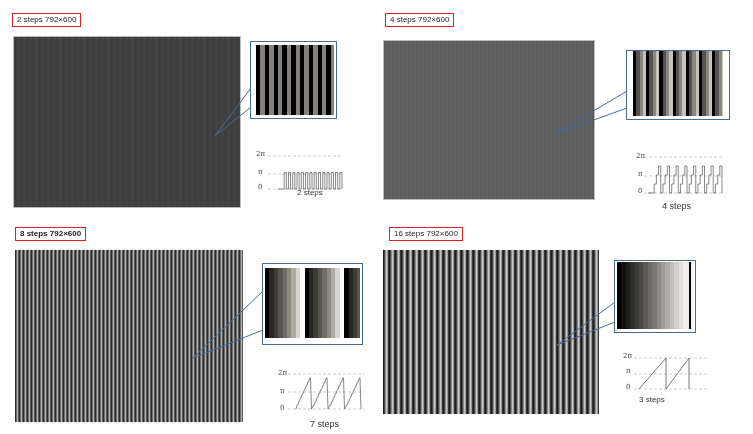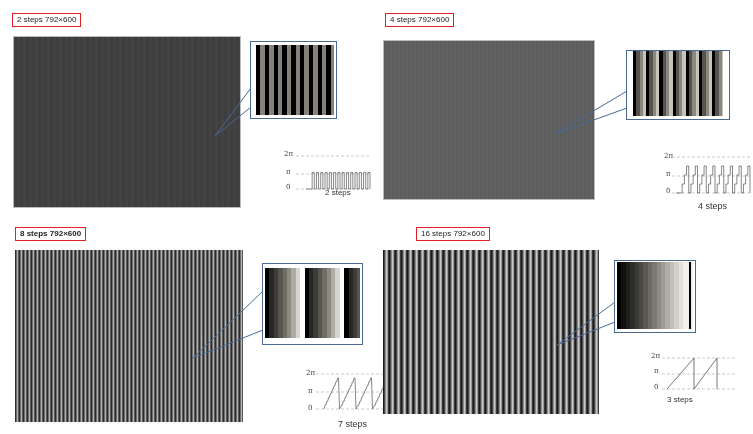--- a/index.html
+++ b/index.html
@@ -6,21 +6,21 @@
   body { width:753px; height:434px; position:relative; overflow:hidden; font-family:"Liberation Sans", sans-serif; }
   .panel { position:absolute; }
   .label {
     position:absolute; border:1.5px solid #e0202a; background:#fff;
     font-size:8px; color:#222; padding:1px 4px; line-height:10px; white-space:nowrap;
   }
   .img { position:absolute; }
   .inset { position:absolute; border:1.5px solid #4a6a96; background:#fff; box-sizing:border-box; }
   .inset-inner { position:absolute; }
   svg.callout { position:absolute; left:0; top:0; overflow:visible; pointer-events:none; }
-  .graph { position:absolute;margin-left:28px; }
+  .graph { position:absolute; }
   .graph svg { overflow:visible; }
   .caption { position:absolute; font-size:8px; color:#333; white-space:nowrap; }
   .axis-lbl { position:absolute; font-size:7px; color:#444; font-family:"DejaVu Serif", serif; }
 </style>
 </head>
 <body>
 
 <div class="panel">
   <div class="label" style="left:12px; top:13px;">2 steps 792×600</div>
   <div class="img" id="img0" style="left: 13px; top: 36px; width: 228px; height: 172px; background: repeating-linear-gradient(90deg, rgb(62, 62, 62) 0px, rgb(62, 62, 62) 3px, rgb(67, 67, 67) 3px, rgb(67, 67, 67) 6px); border: 1px solid rgb(187, 187, 187); box-sizing: border-box;"></div>
@@ -56,21 +56,21 @@
   <div class="graph" style="left:630px; top:150px; width:95px; height:65px;">
     <span class="axis-lbl" style="left:6px; top:2px;">2π</span>
     <span class="axis-lbl" style="left:8px; top:20px;">π</span>
     <span class="axis-lbl" style="left:8px; top:37px;">0</span>
     <svg width="95" height="65" id="graph1" style="position:absolute;left:0;top:0;">
         <line x1="14" y1="7" x2="92" y2="7" stroke="#aaa" stroke-width="0.6" stroke-dasharray="3,2"></line>
         <line x1="14" y1="26" x2="92" y2="26" stroke="#aaa" stroke-width="0.6" stroke-dasharray="3,2"></line>
         <line x1="14" y1="43" x2="92" y2="43" stroke="#aaa" stroke-width="0.6" stroke-dasharray="3,2"></line>
         <path d="M18,43 L22,43 L24.1875,43 L24.1875,34 L26.375,34 L26.375,25 L28.5625,25 L28.5625,16 L30.75,16 L30.75,43 L30.75,43 L32.9375,43 L32.9375,34 L35.125,34 L35.125,25 L37.3125,25 L37.3125,16 L39.5,16 L39.5,43 L39.5,43 L41.6875,43 L41.6875,34 L43.875,34 L43.875,25 L46.0625,25 L46.0625,16 L48.25,16 L48.25,43 L48.25,43 L50.4375,43 L50.4375,34 L52.625,34 L52.625,25 L54.8125,25 L54.8125,16 L57,16 L57,43 L57,43 L59.1875,43 L59.1875,34 L61.375,34 L61.375,25 L63.5625,25 L63.5625,16 L65.75,16 L65.75,43 L65.75,43 L67.9375,43 L67.9375,34 L70.125,34 L70.125,25 L72.3125,25 L72.3125,16 L74.5,16 L74.5,43 L74.5,43 L76.6875,43 L76.6875,34 L78.875,34 L78.875,25 L81.0625,25 L81.0625,16 L83.25,16 L83.25,43 L83.25,43 L85.4375,43 L85.4375,34 L87.625,34 L87.625,25 L89.8125,25 L89.8125,16 L92,16 L92,43" fill="none" stroke="#555" stroke-width="0.7"></path>
       </svg>
-    <span class="caption" style="left:40px; top:51px; font-size:9px;">4 steps</span>
+    <span class="caption" style="left:32px; top:51px; font-size:9px;">4 steps</span>
   </div>
 </div>
 
 <div class="panel">
   <div class="label" style="left:15px; top:227px;font-weight:bold;">8 steps 792×600</div>
   <div class="img" id="img2" style="left: 15px; top: 250px; width: 228px; height: 172px; background: repeating-linear-gradient(90deg, rgb(44, 44, 44) 0px, rgb(44, 44, 44) 1px, rgb(109, 109, 109) 1px, rgb(109, 109, 109) 2px, rgb(180, 180, 180) 2px, rgb(180, 180, 180) 3px, rgb(90, 90, 90) 3px, rgb(90, 90, 90) 4px);"></div>
   <svg class="callout" width="753" height="434">
     <polyline points="263,291 193,358 263,330" fill="none" stroke="#4a6a96" stroke-width="1"></polyline>
   </svg>
   <div class="inset" style="left:262px; top:263px; width:101px; height:82px;">
@@ -84,21 +84,21 @@
         <line x1="16" y1="6" x2="92" y2="6" stroke="#aaa" stroke-width="0.6" stroke-dasharray="3,2"></line>
         <line x1="16" y1="24" x2="92" y2="24" stroke="#aaa" stroke-width="0.6" stroke-dasharray="3,2"></line>
         <line x1="16" y1="41" x2="92" y2="41" stroke="#aaa" stroke-width="0.6" stroke-dasharray="3,2"></line>
         <path d="M24,41 L25,37.125 L25.8125,37.125 L26.8125,33.25 L27.625,33.25 L28.625,29.375 L29.4375,29.375 L30.4375,25.5 L31.25,25.5 L32.25,21.625 L33.0625,21.625 L34.0625,17.75 L34.875,17.75 L35.875,13.875 L36.6875,13.875 L37.6875,10 L38.5,10 L39.5,41 L41.5,37.125 L42.3125,37.125 L43.3125,33.25 L44.125,33.25 L45.125,29.375 L45.9375,29.375 L46.9375,25.5 L47.75,25.5 L48.75,21.625 L49.5625,21.625 L50.5625,17.75 L51.375,17.75 L52.375,13.875 L53.1875,13.875 L54.1875,10 L55,10 L56,41 L58,37.125 L58.8125,37.125 L59.8125,33.25 L60.625,33.25 L61.625,29.375 L62.4375,29.375 L63.4375,25.5 L64.25,25.5 L65.25,21.625 L66.0625,21.625 L67.0625,17.75 L67.875,17.75 L68.875,13.875 L69.6875,13.875 L70.6875,10 L71.5,10 L72.5,41 L74.5,37.125 L75.3125,37.125 L76.3125,33.25 L77.125,33.25 L78.125,29.375 L78.9375,29.375 L79.9375,25.5 L80.75,25.5 L81.75,21.625 L82.5625,21.625 L83.5625,17.75 L84.375,17.75 L85.375,13.875 L86.1875,13.875 L87.1875,10 L88,10 L89,41" fill="none" stroke="#555" stroke-width="0.7"></path>
       </svg>
     <span class="caption" style="left:38px; top:51px; font-size:9px;">7 steps</span>
   </div>
 </div>
 
 <div class="panel">
-  <div class="label" style="left:389px; top:227px;margin-left:27px;">16 steps 792×600</div>
+  <div class="label" style="left:389px; top:227px;">16 steps 792×600</div>
   <div class="img" id="img3" style="left: 383px; top: 250px; width: 216px; height: 164px; background: repeating-linear-gradient(90deg, rgb(26, 26, 26) 0px, rgb(26, 26, 26) 1px, rgb(74, 74, 74) 1px, rgb(74, 74, 74) 2px, rgb(138, 138, 138) 2px, rgb(138, 138, 138) 3px, rgb(200, 200, 200) 3px, rgb(200, 200, 200) 4px, rgb(154, 154, 154) 4px, rgb(154, 154, 154) 5px, rgb(58, 58, 58) 5px, rgb(58, 58, 58) 6px);"></div>
   <svg class="callout" width="753" height="434">
     <polyline points="615,302 557,345 615,322" fill="none" stroke="#4a6a96" stroke-width="1"></polyline>
   </svg>
   <div class="inset" style="left:614px; top:260px; width:82px; height:73px;">
     <div class="inset-inner" id="inset3" style="left: 2px; top: 1px; width: 76px; height: 67px; background: linear-gradient(90deg, rgb(0, 0, 0) 0px, rgb(0, 0, 0) 4.4px, rgb(17, 17, 16) 4.4px, rgb(17, 17, 16) 8.8px, rgb(31, 31, 30) 8.8px, rgb(31, 31, 30) 13.2px, rgb(45, 45, 43) 13.2px, rgb(45, 45, 43) 17.6px, rgb(59, 59, 56) 17.6px, rgb(59, 59, 56) 22px, rgb(74, 73, 70) 22px, rgb(74, 73, 70) 26.4px, rgb(90, 89, 84) 26.4px, rgb(90, 89, 84) 30.8px, rgb(106, 105, 99) 30.8px, rgb(106, 105, 99) 35.2px, rgb(123, 121, 114) 35.2px, rgb(123, 121, 114) 39.6px, rgb(140, 138, 130) 39.6px, rgb(140, 138, 130) 44px, rgb(157, 155, 147) 44px, rgb(157, 155, 147) 48.4px, rgb(175, 173, 165) 48.4px, rgb(175, 173, 165) 52.8px, rgb(193, 191, 183) 52.8px, rgb(193, 191, 183) 57.2px, rgb(210, 208, 201) 57.2px, rgb(210, 208, 201) 61.6px, rgb(226, 224, 218) 61.6px, rgb(226, 224, 218) 66px, rgb(240, 239, 234) 66px, rgb(240, 239, 234) 70.4px), rgb(244, 243, 239);">
         <div style="position: absolute; left: 72px; top: 0px; width: 2px; height: 100%; background: rgb(0, 0, 0);"></div>
       </div>
   </div>
   <div class="graph" style="left:614px; top:352px; width:95px; height:60px;">

